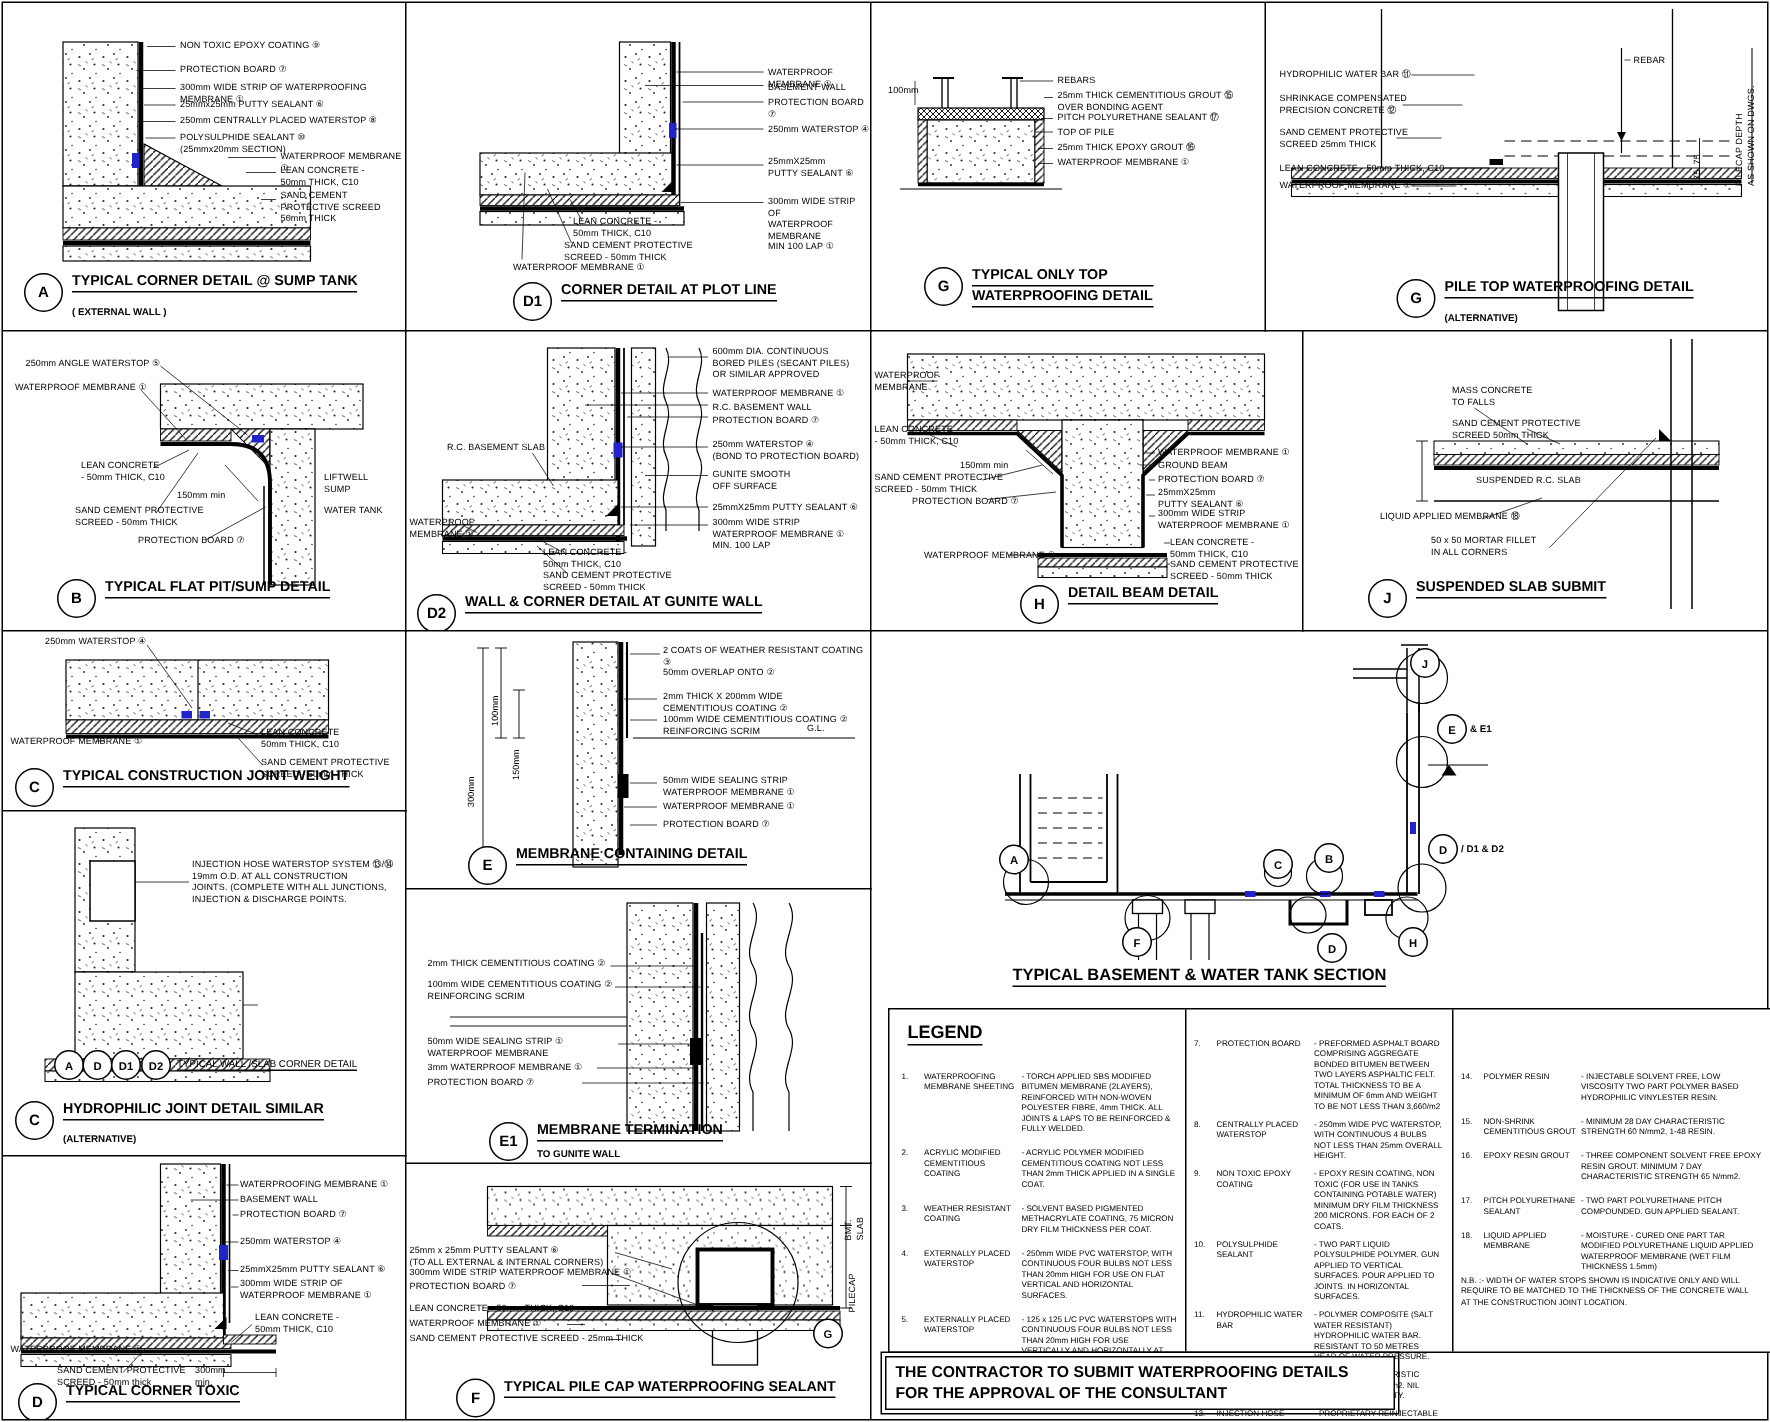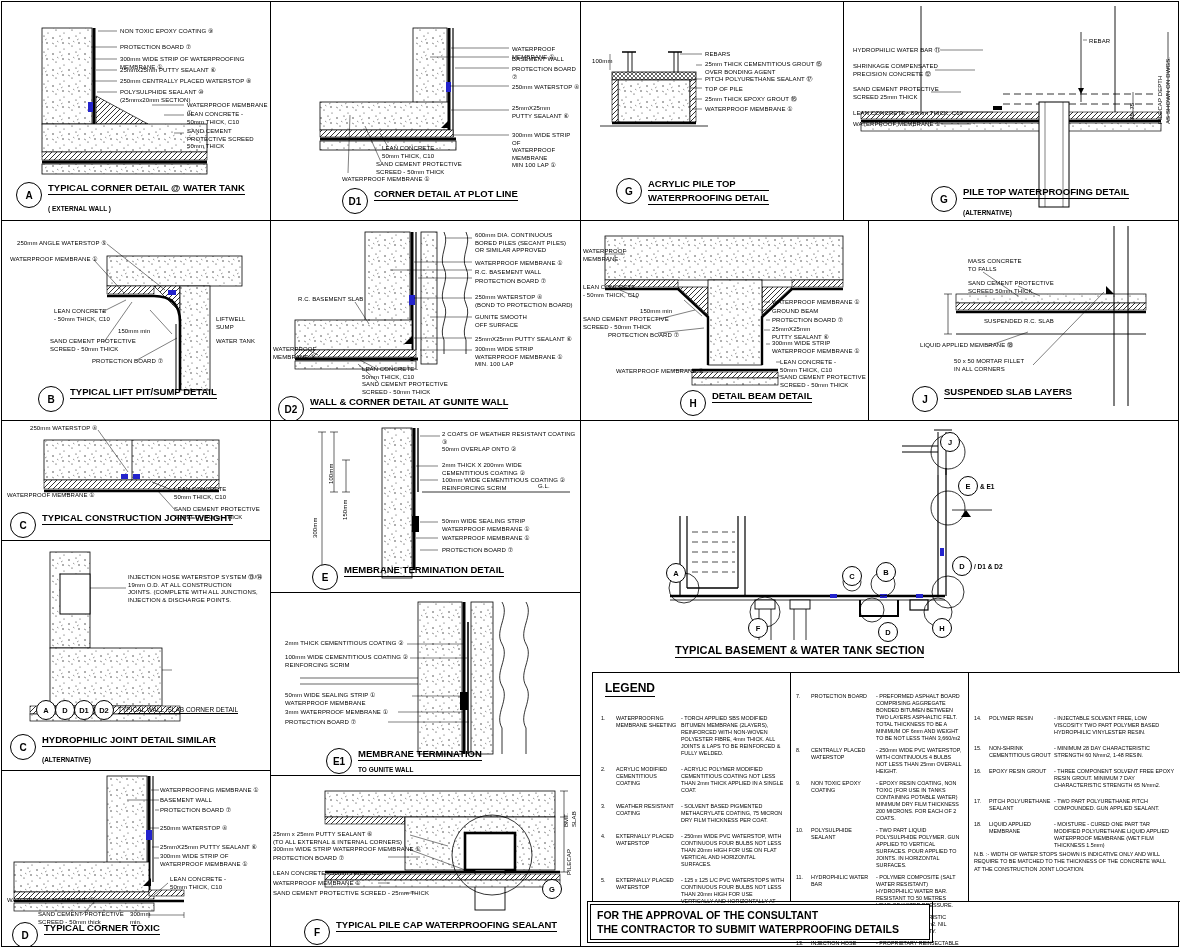--- a/index.html
+++ b/index.html
@@ -86,21 +86,21 @@
 (25mmx20mm SECTION)</span></div>
         <div class="callout" style="left: 185px; top: 100px;"><span>WATERPROOF MEMBRANE ①</span></div>
         <div class="callout" style="left: 185px; top: 109px;"><span>LEAN CONCRETE -
 50mm THICK, C10</span></div>
         <div class="callout" style="left: 185px; top: 126px;"><span>SAND CEMENT
 PROTECTIVE SCREED
 50mm THICK</span></div>
       </div>
     <div class="ptitle" style="left:14px;top:180px;">
       <span class="bub">A</span>
-      <span class="ttl">TYPICAL CORNER DETAIL @ WATER TANK</span>
+      <span class="ttl">TYPICAL CORNER DETAIL @ SUMP TANK</span>
     </div>
     <div class="sub" style="left:46px;top:203px;">( EXTERNAL WALL )</div>
   </div>
 
   <div class="panel" style="left:270px;top:2px;width:310px;height:218px;border-right:1px solid #000;border-bottom:1px solid #000;">
     <svg viewBox="0 0 310 218" width="310" height="218">
       <rect x="143" y="26" width="34" height="76" fill="url(#conc)" stroke="#000" stroke-width="0.8"></rect>
       <rect x="50" y="100" width="129" height="28" fill="url(#conc)" stroke="#000" stroke-width="0.8"></rect>
       <line x1="179" y1="26" x2="179" y2="135" stroke="#000" stroke-width="3"></line>
       <line x1="183" y1="26" x2="183" y2="135" stroke="#000" stroke-width="1.2"></line>
@@ -153,21 +153,21 @@
 OVER BONDING AGENT</span></div>
         <div class="callout" style="left: 125px; top: 74px;"><span>PITCH POLYURETHANE SEALANT ⑰</span></div>
         <div class="callout" style="left: 125px; top: 84px;"><span>TOP OF PILE</span></div>
         <div class="callout" style="left: 125px; top: 94px;"><span>25mm THICK EPOXY GROUT ⑯</span></div>
         <div class="callout" style="left: 125px; top: 104px;"><span>WATERPROOF MEMBRANE ①</span></div>
         <div class="callout" style="left: 12px; top: 56px;"><span>100mm</span></div>
       </div>
     <div class="ptitle" style="left:36px;top:176px;">
       <span class="bub">G</span>
       <span class="ttl2">
-        <div>ACRYLIC PILE TOP</div>
+        <div>TYPICAL ONLY TOP</div>
         <div>WATERPROOFING DETAIL</div>
       </span>
     </div>
   </div>
 
   <div class="panel" style="left:843px;top:2px;width:335px;height:218px;border-bottom:1px solid #000;">
     <svg viewBox="0 0 335 218" width="335" height="218">
       <path d="M78 4V112M272 4V112" stroke="#000" stroke-width="0.9"></path>
       <rect x="18" y="110" width="300" height="7" fill="url(#hatch)" stroke="#000" stroke-width="0.6"></rect>
       <line x1="18" y1="119" x2="318" y2="119" stroke="#000" stroke-width="2.6"></line>
@@ -223,21 +223,21 @@
         <div class="callout" style="left: 116px; top: 108px;"><span>150mm  min</span></div>
         <div class="callout" style="left: 48px; top: 118px;"><span>SAND CEMENT PROTECTIVE
 SCREED - 50mm THICK</span></div>
         <div class="callout" style="left: 90px; top: 138px;"><span>PROTECTION BOARD ⑦</span></div>
         <div class="callout" style="left: 214px; top: 96px;"><span>LIFTWELL
 SUMP</span></div>
         <div class="callout" style="left: 214px; top: 118px;"><span>WATER TANK</span></div>
       </div>
     <div class="ptitle" style="left:36px;top:166px;">
       <span class="bub">B</span>
-      <span class="ttl">TYPICAL LIFT PIT/SUMP DETAIL</span>
+      <span class="ttl">TYPICAL FLAT PIT/SUMP DETAIL</span>
     </div>
   </div>
 
   <div class="panel" style="left:270px;top:220px;width:310px;height:200px;border-right:1px solid #000;border-bottom:1px solid #000;">
     <svg viewBox="0 0 310 200" width="310" height="200">
       <rect x="95" y="12" width="45" height="98" fill="url(#conc)" stroke="#000" stroke-width="0.8"></rect>
       <line x1="142" y1="12" x2="142" y2="141" stroke="#000" stroke-width="3"></line>
       <line x1="146" y1="12" x2="146" y2="130" stroke="#000" stroke-width="1.2"></line>
       <rect x="151" y="12" width="16" height="132" fill="url(#conc)" stroke="#000" stroke-width="0.8"></rect>
       <path d="M174 12c6 12-6 24 0 36c6 12-6 24 0 36c6 12-6 24 0 36v14M196 12c6 12-6 24 0 36c6 12-6 24 0 36c6 12-6 24 0 36v14" stroke="#000" stroke-width="0.8" fill="none"></path>
@@ -340,21 +340,21 @@
 TO FALLS</span></div>
         <div class="callout" style="left: 100px; top: 60px;"><span>SAND CEMENT PROTECTIVE
 SCREED 50mm THICK</span></div>
         <div class="callout" style="left: 116px; top: 98px;"><span>SUSPENDED R.C. SLAB</span></div>
         <div class="callout" style="left: 52px; top: 122px;"><span>LIQUID APPLIED MEMBRANE ⑱</span></div>
         <div class="callout" style="left: 86px; top: 138px;"><span>50 x 50 MORTAR FILLET
 IN ALL CORNERS</span></div>
       </div>
     <div class="ptitle" style="left:44px;top:166px;">
       <span class="bub">J</span>
-      <span class="ttl">SUSPENDED SLAB LAYERS</span>
+      <span class="ttl">SUSPENDED SLAB SUBMIT</span>
     </div>
   </div>
 
   <div class="panel" style="left:2px;top:420px;width:268px;height:120px;border-right:1px solid #000;border-bottom:1px solid #000;">
     <svg viewBox="0 0 268 120" width="268" height="120">
       <rect x="42" y="20" width="175" height="40" fill="url(#conc)" stroke="#000" stroke-width="0.8"></rect>
       <line x1="130" y1="20" x2="130" y2="60" stroke="#000" stroke-width="0.8"></line>
       <rect x="42" y="60" width="175" height="9" fill="url(#hatch)" stroke="#000" stroke-width="0.6"></rect>
       <line x1="42" y1="71" x2="217" y2="71" stroke="#000" stroke-width="2.6"></line>
       <rect x="119" y="54" width="7" height="5" fill="#2323cc"></rect>
@@ -474,21 +474,21 @@
         <div class="callout" style="left: 172px; top: 98px;"><span>50mm WIDE SEALING STRIP
 WATERPROOF MEMBRANE ①</span></div>
         <div class="callout" style="left: 172px; top: 115px;"><span>WATERPROOF MEMBRANE ①</span></div>
         <div class="callout" style="left: 172px; top: 127px;"><span>PROTECTION BOARD ⑦</span></div>
         <div class="callout rot" style="left: 42px; top: 118px;"><span>300mm</span></div>
         <div class="callout rot" style="left: 58px; top: 64px;"><span>100mm</span></div>
         <div class="callout rot" style="left: 72px; top: 100px;"><span>150mm</span></div>
       </div>
     <div class="ptitle" style="left:42px;top:144px;">
       <span class="bub">E</span>
-      <span class="ttl">MEMBRANE TERMINATION DETAIL</span>
+      <span class="ttl">MEMBRANE CONTAINING DETAIL</span>
     </div>
   </div>
 
   <div class="panel" style="left:270px;top:592px;width:310px;height:183px;border-right:1px solid #000;border-bottom:1px solid #000;">
     <svg viewBox="0 0 310 183" width="310" height="183">
       <rect x="148" y="10" width="44" height="152" fill="url(#conc)" stroke="#000" stroke-width="0.8"></rect>
       <line x1="194" y1="10" x2="194" y2="162" stroke="#000" stroke-width="3"></line>
       <line x1="198" y1="30" x2="198" y2="162" stroke="#000" stroke-width="1.6"></line>
       <rect x="201" y="10" width="22" height="152" fill="url(#conc)" stroke="#000" stroke-width="0.8"></rect>
       <path d="M232 10c8 14-8 28 0 42c8 14-8 28 0 42c8 14-8 28 0 42v26M256 10c8 14-8 28 0 42c8 14-8 28 0 42c8 14-8 28 0 42v26" stroke="#000" stroke-width="0.8" fill="none"></path>
@@ -718,16 +718,16 @@
         <div class="litem" style="margin-bottom:9px;">
         <span class="lnum">18.</span>
         <span class="lname">LIQUID APPLIED MEMBRANE</span>
         <span class="ldesc">- MOISTURE - CURED ONE PART TAR MODIFIED POLYURETHANE LIQUID APPLIED WATERPROOF MEMBRANE (WET FILM THICKNESS 1.5mm)</span>
       </div>
       </div>
     <div class="lnote" style="left:381px;top:178px;">N.B. :- WIDTH OF WATER STOPS SHOWN IS INDICATIVE ONLY AND WILL REQUIRE TO BE MATCHED TO THE THICKNESS OF THE CONCRETE WALL AT THE CONSTRUCTION JOINT LOCATION.</div>
   </div>
 
   <div class="footerbox" style="left:590px;top:904px;width:326px;">
+    <div>THE CONTRACTOR TO SUBMIT WATERPROOFING DETAILS</div>
     <div>FOR THE APPROVAL OF THE CONSULTANT</div>
-    <div>THE CONTRACTOR TO SUBMIT WATERPROOFING DETAILS</div>
   </div>
 </div>
 
 </body></html>

